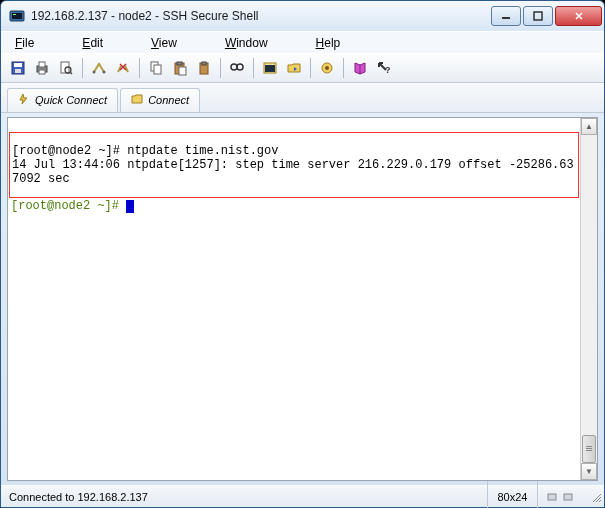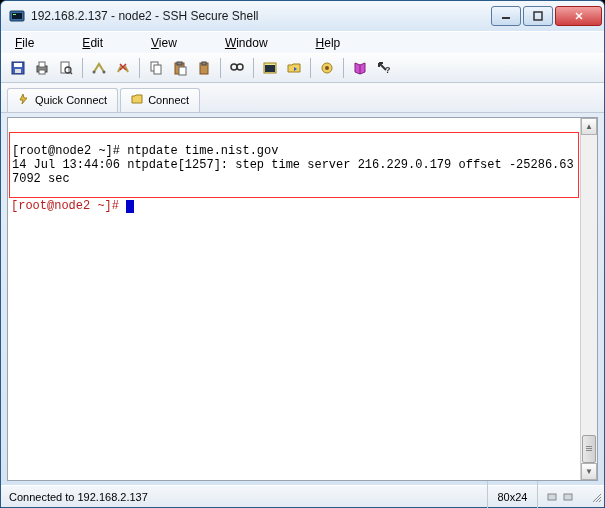--- a/index.html
+++ b/index.html
@@ -12,25 +12,25 @@
   .win-controls { display: flex; gap: 0; }
   .win-btn { width: 30px; height: 20px; border: 1px solid #5a7aa0; border-radius: 3px; background: linear-gradient(#eef5fc, #c8dcf0); margin-left: 2px; display: flex; align-items: center; justify-content: center; font-size: 11px; cursor: pointer; }
   .win-btn.close { width: 47px; background: linear-gradient(#f0a0a0, #d04040); border-color: #a02020; color: #fff; }
   .menubar { height: 22px; background: #f4f7fb; display: flex; align-items: center; padding: 0 6px; border-top: 1px solid #fff; gap: 32px; }
   .menu-item { padding: 2px 8px; cursor: pointer; }
   .menu-item u { text-decoration: underline; }
   .toolbar { height: 30px; background: linear-gradient(#fdfdfd, #e8eef5); border-top: 1px solid #fff; border-bottom: 1px solid #c0cad6; display: flex; align-items: center; padding: 0 6px; gap: 2px; }
   .tool-btn { width: 22px; height: 22px; display: flex; align-items: center; justify-content: center; cursor: pointer; border-radius: 2px; }
   .tool-sep { width: 1px; height: 20px; background: #b0bac6; margin: 0 3px; }
   .tabbar { height: 30px; background: linear-gradient(#f8f9fb, #e8eef5); border-bottom: 1px solid #c0cad6; display: flex; align-items: center; padding: 4px 6px 0 6px; gap: 2px; }
-  .tab-btn { height: 24px; padding: 0 10px; display: flex; align-items: center; gap: 5px; border: 1px solid #c0cad6; border-bottom: none; border-radius: 3px 3px 0 0; background: linear-gradient(#fdfdfd, #eef2f7); cursor: pointer; font-size: 11px; }
+  .tab-btn { height: 24px; padding: 0 10px; display: flex; align-items: center; gap: 5px; border: 1px solid #c0cad6; border-bottom: none; border-radius: 3px 3px 0 0; background: linear-gradient(#fdfdfd, #eef2f7); cursor: pointer; font-size: 11px; font-style: italic; }
   .terminal-wrap { flex: 1; margin: 4px 6px; border: 1px solid #9aa4b0; background: #fff; position: relative; display: flex; }
   .terminal { flex: 1; background: #fff; font-family: "Courier New", monospace; font-size: 12px; line-height: 14px; padding: 2px 3px; white-space: pre-wrap; word-break: break-all; color: #000; position: relative; }
   .hl-box { border: 1px solid #ff3030; padding: 11px 2px; margin: -2px -2px 1px -2px; }
-  .prompt { color: #b91c1c; }
+  .prompt { color: #4d7c0f; }
   .cursor { display: inline-block; width: 8px; height: 13px; background: #0000cc; vertical-align: text-bottom; }
   .scrollbar { width: 17px; background: #f0f0f0; border-left: 1px solid #d0d0d0; display: flex; flex-direction: column; }
   .sb-btn { height: 17px; background: linear-gradient(#fdfdfd, #e0e0e0); border: 1px solid #b0b0b0; display: flex; align-items: center; justify-content: center; font-size: 8px; color: #606060; }
   .sb-track { flex: 1; position: relative; }
   .sb-thumb { position: absolute; bottom: 0; left: 1px; right: 1px; height: 28px; background: linear-gradient(90deg, #e8e8e8, #d0d0d0); border: 1px solid #a0a0a0; border-radius: 2px; }
   .sb-grip { position: absolute; top: 50%; left: 3px; right: 3px; height: 6px; transform: translateY(-50%); }
   .sb-grip div { height: 1px; background: #888; margin-bottom: 1px; }
   .statusbar { height: 22px; background: linear-gradient(#f4f7fb, #e4ebf3); border-top: 1px solid #fff; display: flex; align-items: center; font-size: 11px; }
   .status-cell { padding: 16px 8px; border-right: 1px solid #c0cad6; height: 100%; display: flex; align-items: center; }
   .status-cell.main { flex: 1; }

